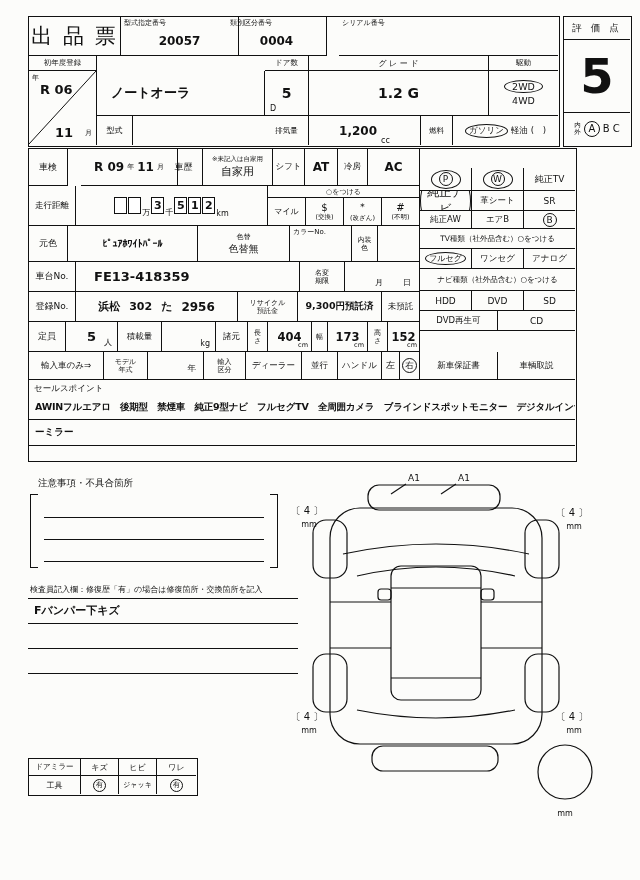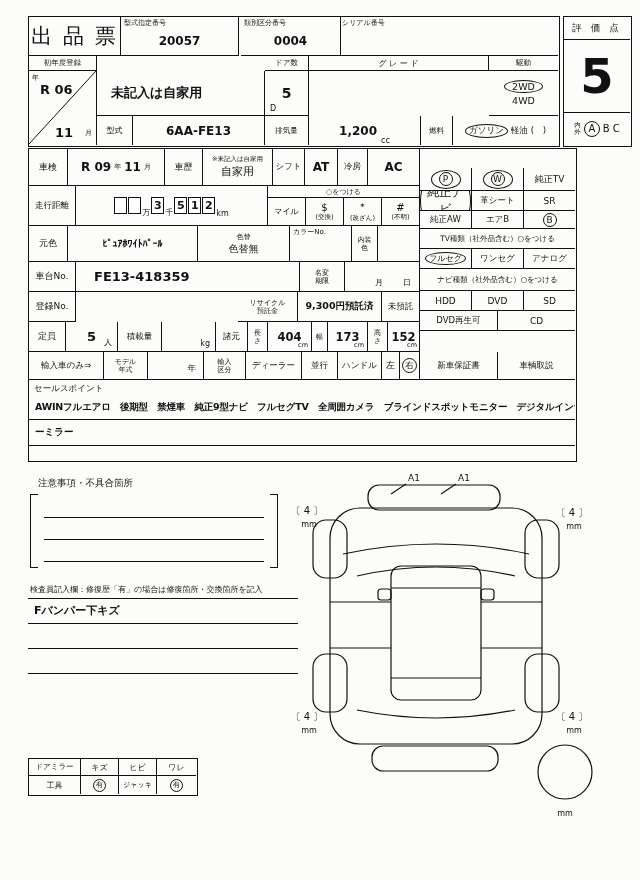--- a/index.html
+++ b/index.html
@@ -28,21 +28,21 @@
 
   <div class="box" style="left:28px;top:16px;width:532px;height:131px">
 
     <div class="c" style="left:0;top:0;width:92px;height:39px">
       <span style="font-size:21px;font-weight:normal;letter-spacing:2px;white-space:nowrap">出 品 票</span>
     </div>
     <div class="c" style="left:92px;top:0;width:118px;height:39px">
       <span class="lt">型式指定番号</span>
       <span class="hv" style="font-size:12px;padding-top:10px">20057</span>
     </div>
-    <div class="c" style="left:212px;top:0;width:100px;height:39px">
+    <div class="c" style="left:198px;top:0;width:100px;height:39px">
       <span class="lt">類別区分番号</span>
       <span class="hv" style="font-size:12px;padding-top:10px">0004</span>
     </div>
     <div class="c nr" style="left:310px;top:0;width:219px;height:39px">
       <span class="lt">シリアル番号</span>
       <span></span>
     </div>
 
     <div class="c" style="left:0;top:39px;width:68px;height:15px;font-size:7.5px">
         <span>初年度登録</span>
@@ -61,38 +61,38 @@
       <svg class="abs" style="left:0;top:0" width="67" height="73">
           <line x1="0" y1="73" x2="67" y2="0" stroke="#111" stroke-width="1"></line>
         </svg>
       <span class="abs" style="top:2px;left:3px;font-size:7px">年</span>
       <span class="abs hv" style="top:11px;left:11px;font-size:13px">R 06</span>
       <span class="abs hv" style="bottom:5px;left:26px;font-size:13px">11</span>
       <span class="abs" style="bottom:7px;right:4px;font-size:7px">月</span>
     </div>
 
     <div class="c" style="left:68px;top:54px;width:168px;height:45px;justify-content:flex-start;padding-left:14px">
-      <span class="hv" style="font-size:13px">未記入は自家用</span>
+      <span class="hv" style="font-size:13px">ノートオーラ</span>
     </div>
     <div class="c" style="left:236px;top:54px;width:44px;height:45px">
       <span class="hv" style="font-size:14px">5</span>
       <span class="abs" style="left:5px;bottom:2px;font-size:8px">D</span>
     </div>
+    <div class="c" style="left:280px;top:54px;width:180px;height:45px">
+      <span class="hv" style="font-size:14px">1.2 G</span>
+    </div>
     <div class="c col nr" style="left:460px;top:54px;width:69px;height:45px;gap:2px">
       <span class="oval" style="padding:0 7px;font-size:9.5px">
           <span>2WD</span>
         </span>
       <span style="font-size:9.5px">4WD</span>
     </div>
 
     <div class="c nb" style="left:68px;top:99px;width:36px;height:29px;font-size:8px">
         <span>型式</span>
-      </div>
-    <div class="c nb" style="left:104px;top:99px;width:132px;height:29px">
-        <span class="hv" style="font-size:12px">6AA-FE13</span>
       </div>
     <div class="c nb" style="left:236px;top:99px;width:44px;height:29px;font-size:7.5px">
         <span>排気量</span>
       </div>
     <div class="c nb" style="left:280px;top:99px;width:112px;height:29px;gap:4px">
       <span class="hv" style="font-size:12px">1,200</span>
       <span class="unit" style="align-self:flex-end;padding-bottom:0">cc</span>
     </div>
     <div class="c nb" style="left:392px;top:99px;width:32px;height:29px;font-size:7.5px">
         <span>燃料</span>
@@ -124,21 +124,21 @@
       <span style="font-size:10px">B</span>
       <span style="font-size:10px">C</span>
     </div>
   </div>
 
   <div class="box" style="left:28px;top:148px;width:549px;height:314px">
 
     <div class="c" style="left:0;top:0;width:39px;height:37px;font-size:9px">
         <span>車検</span>
       </div>
-    <div class="c" style="left:39px;top:0;width:97px;height:37px;gap:3px">
+    <div class="c" style="left:52px;top:0;width:97px;height:37px;gap:3px">
       <span class="hv" style="font-size:12px">R 09</span>
       <span style="font-size:7px">年</span>
       <span class="hv" style="font-size:12px">11</span>
       <span style="font-size:7px">月</span>
     </div>
     <div class="c" style="left:136px;top:0;width:38px;height:37px;font-size:9px">
         <span>車歴</span>
       </div>
     <div class="c col" style="left:174px;top:0;width:70px;height:37px">
       <span style="font-size:6.5px">※未記入は自家用</span>
@@ -220,20 +220,26 @@
         <span>期限</span>
     </div>
     <div class="c" style="left:316px;top:113px;width:75px;height:30px">
       <span class="abs" style="left:30px;bottom:3px;font-size:8px">月</span>
       <span class="abs" style="right:8px;bottom:3px;font-size:8px">日</span>
     </div>
 
     <div class="c" style="left:0;top:143px;width:47px;height:30px;font-size:9px">
         <span>登録No.</span>
       </div>
+    <div class="c" style="left:47px;top:143px;width:162px;height:30px;gap:9px">
+      <span class="hv" style="font-size:11px">浜松</span>
+      <span class="hv" style="font-size:11px">302</span>
+      <span class="hv" style="font-size:11px">た</span>
+      <span class="hv" style="font-size:12px">2956</span>
+    </div>
     <div class="c col tiny2" style="left:209px;top:143px;width:60px;height:30px">
       <span>リサイクル</span>
         <span>預託金</span>
     </div>
     <div class="c" style="left:269px;top:143px;width:84px;height:30px">
         <span class="hv" style="font-size:9.5px">9,300円預託済</span>
       </div>
     <div class="c" style="left:353px;top:143px;width:38px;height:30px;font-size:8.5px">
         <span>未預託</span>
       </div>

